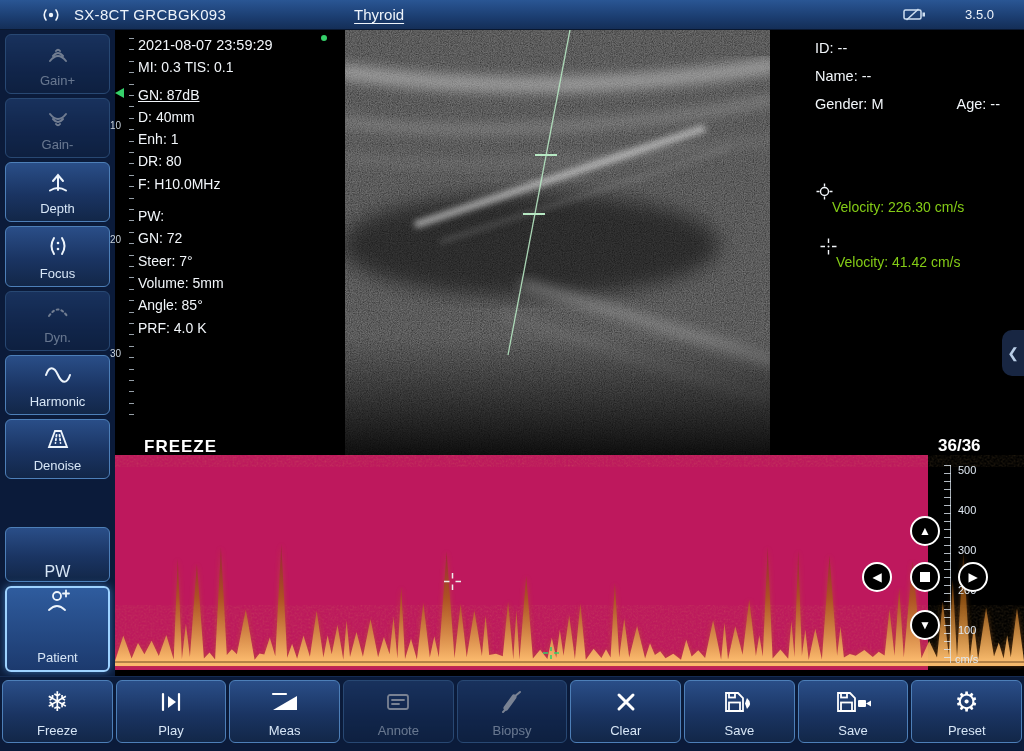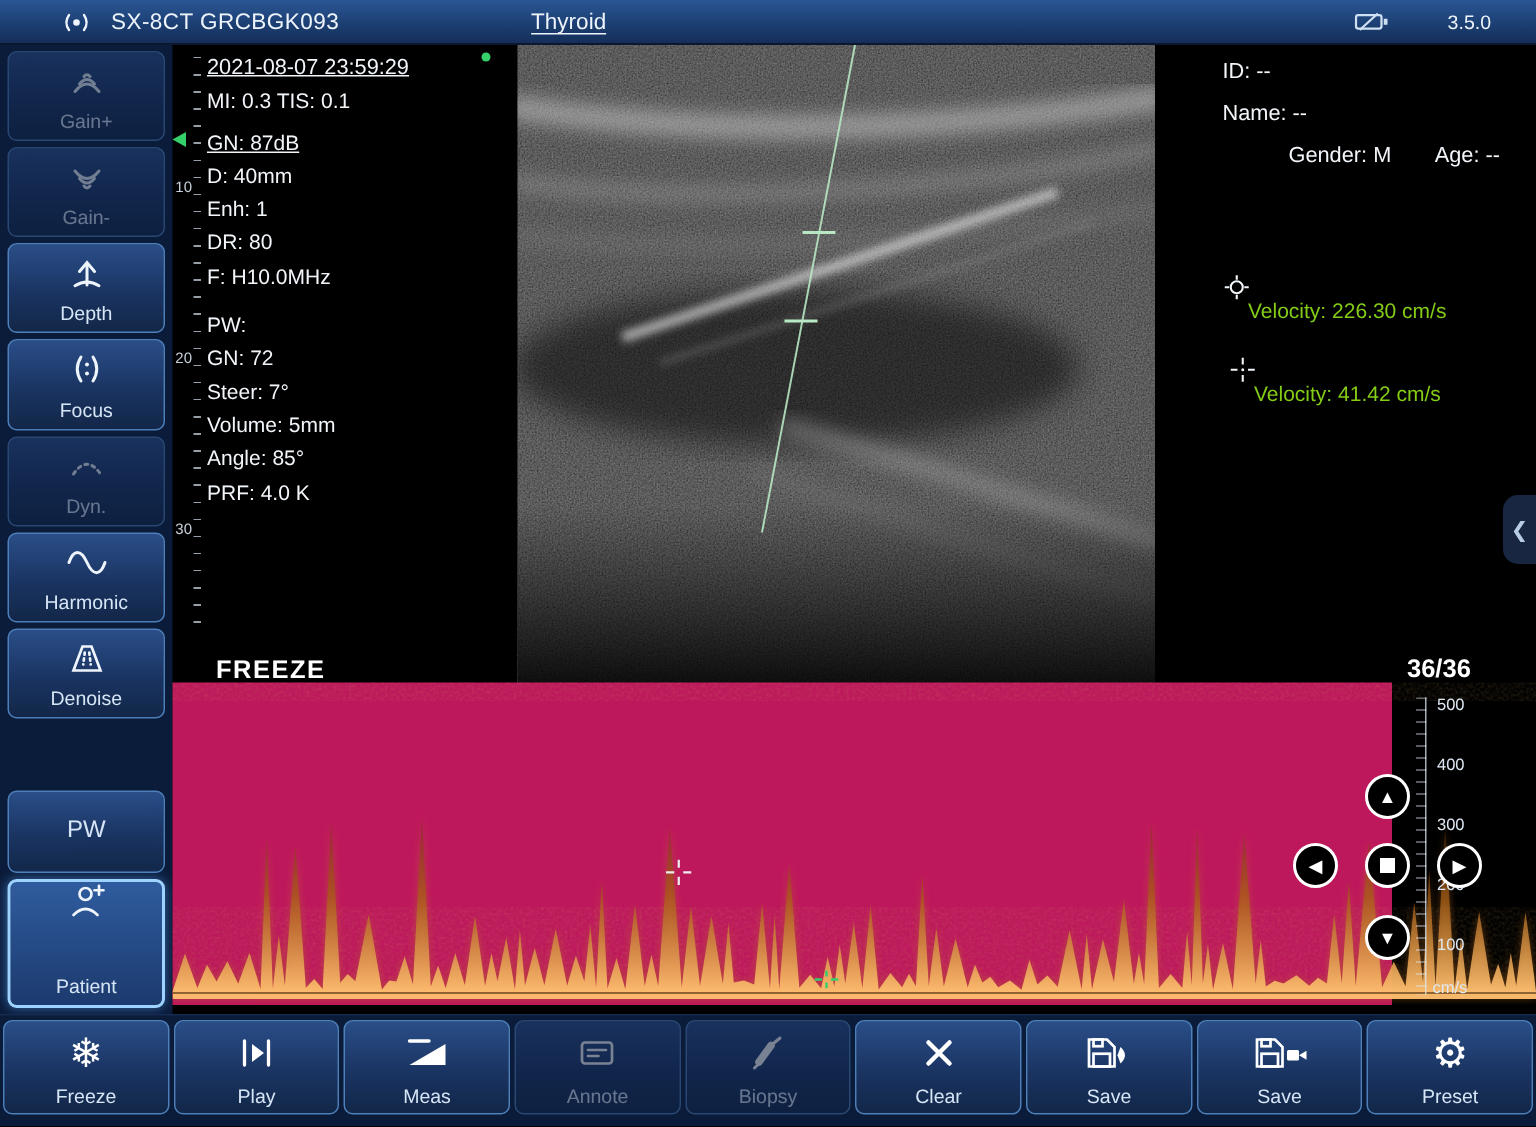--- a/index.html
+++ b/index.html
@@ -23,45 +23,45 @@
     background:#0b1b3a; display:flex; flex-direction:column; gap:4px; padding:4px 5px; }
   .sbtn { flex:1; border:1px solid #4d7fb8; border-radius:6px;
     background:linear-gradient(180deg,#2a4e88 0%, #1a3462 55%, #122748 100%);
     display:flex; flex-direction:column; align-items:center; justify-content:flex-end;
     color:#e8f1fa; cursor:pointer; padding-bottom:5px; position:relative; }
   .sbtn .icon { flex:1; display:flex; align-items:center; justify-content:center; color:#eef5fc; }
   .sbtn .lbl { font-size:13px; color:#d7e6f6; }
   .sbtn.disabled { opacity:.45; }
   .sbtn.active { border:2px solid #9ed2ff; box-shadow:0 0 8px rgba(90,170,255,.55);
     background:linear-gradient(180deg,#2f5c9e 0%, #1c3a6e 100%);gap:36px; }
-  .sbtn.pw-center { justify-content:center; padding-bottom:0;margin-top:44px; }
+  .sbtn.pw-center { padding-bottom:0;margin-top:44px; }
   .sbtn.pw-center .lbl { font-size:16px; }
 
   
   .abs { position:absolute; }
   .params { left:138px; top:34px; color:#f2f6fa; font-size:14px; line-height:22.3px; }
-  .params .dt { font-size:14.5px;text-decoration:underline; }
+  .params .dt { font-size:14.5px; }
   .params .gap-s { margin-top:5px;text-decoration:underline; }
   .params .gap-l { margin-top:10px; }
   .depth-ticks { left:129px; top:38px; width:5px; height:382px;
     background:repeating-linear-gradient(to bottom, rgba(200,212,224,.75) 0 1px, transparent 1px 11.4px); }
-  .depth-num { position:absolute; width:18px; text-align:right; left:110px;
+  .depth-num { position:absolute; width:18px; left:110px;
     color:#c8d2dc; font-size:10px; }
   .focus-arrow { left:115px; top:88px; width:0; height:0;
     border-top:5px solid transparent; border-bottom:5px solid transparent;
     border-right:9px solid #35d06a; }
   .cine-dot { left:321px; top:35px; width:6px; height:6px; border-radius:50%; background:#35d06a; }
 
   .bmode { left:345px; top:30px; width:425px; height:426px; background:#101010; }
 
   .freeze-txt { left:144px; top:437px; color:#fff; font-size:17px; font-weight:600; letter-spacing:1px; }
   .frame-txt { left:938px; top:436px; color:#fff; font-size:17px; font-weight:700; }
 
   .pinfo { left:815px; top:34px; color:#f2f6fa; font-size:14.5px; line-height:28px; width:185px; }
-  .pinfo .prow { display:flex;margin-left:44px; }
+  .pinfo .prow { display:flex; }
   .pinfo .prow span:last-child { margin-left:auto; }
 
   .meas { position:absolute; color:#84cc16; width:190px; height:34px; }
   .meas .micon { position:absolute; left:2px; top:0; }
   .meas .mlbl { position:absolute; left:18px; top:16px; white-space:nowrap; font-size:14px; }
 
   
   .spectral { left:115px; top:455px; width:813px; height:215px; background:#be185d; }
   .vel-ticks { position:absolute; left:829px; top:10px; width:7px; height:198px;
     border-right:1px solid rgba(222,232,242,.75);

